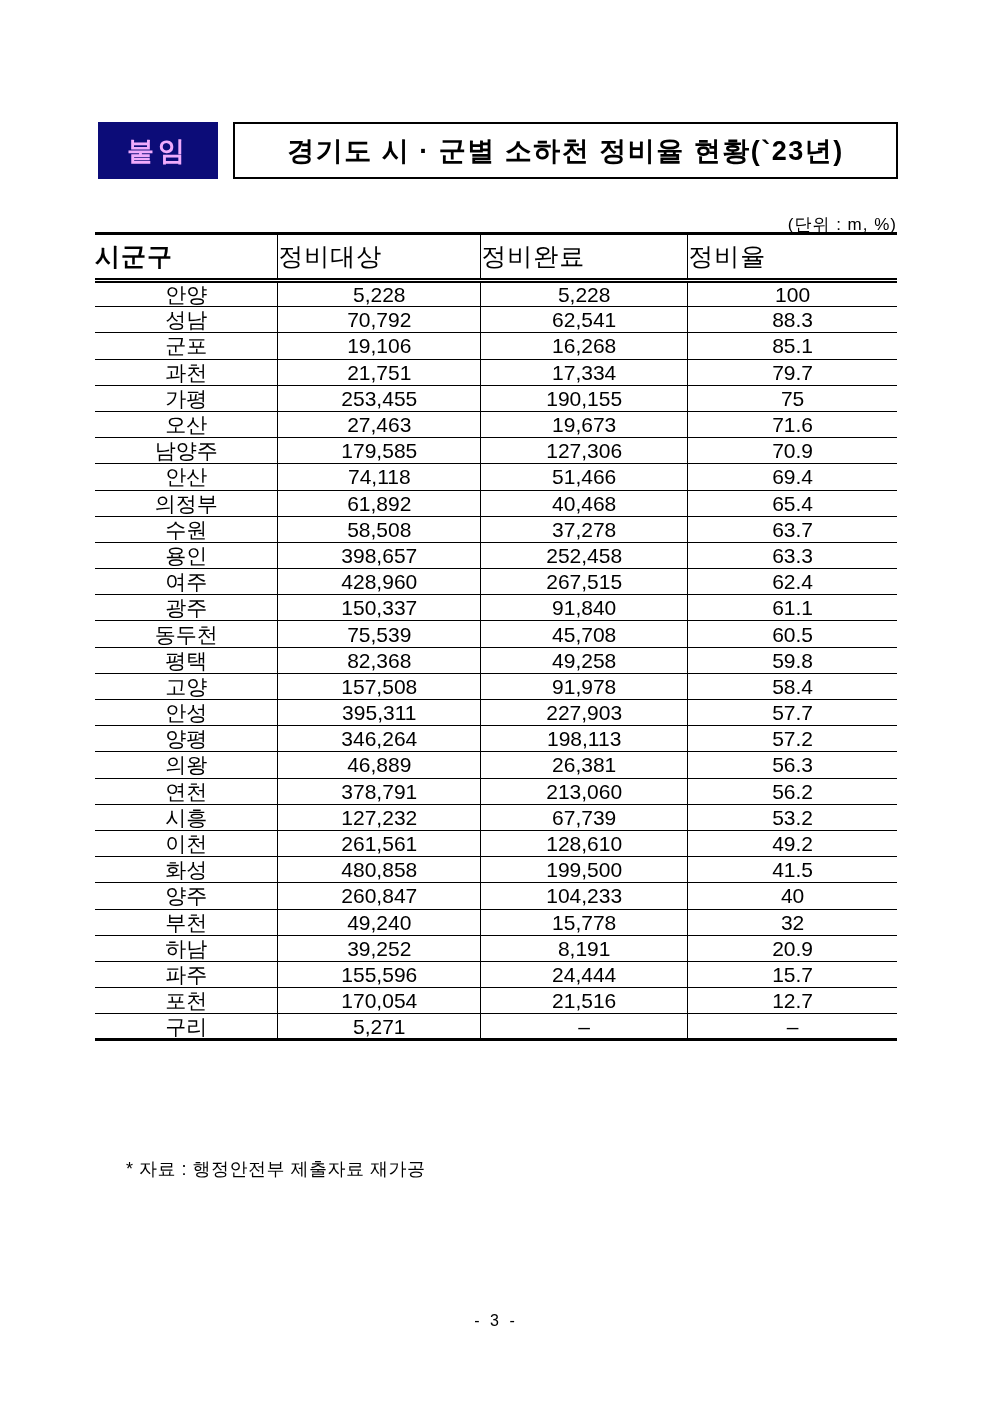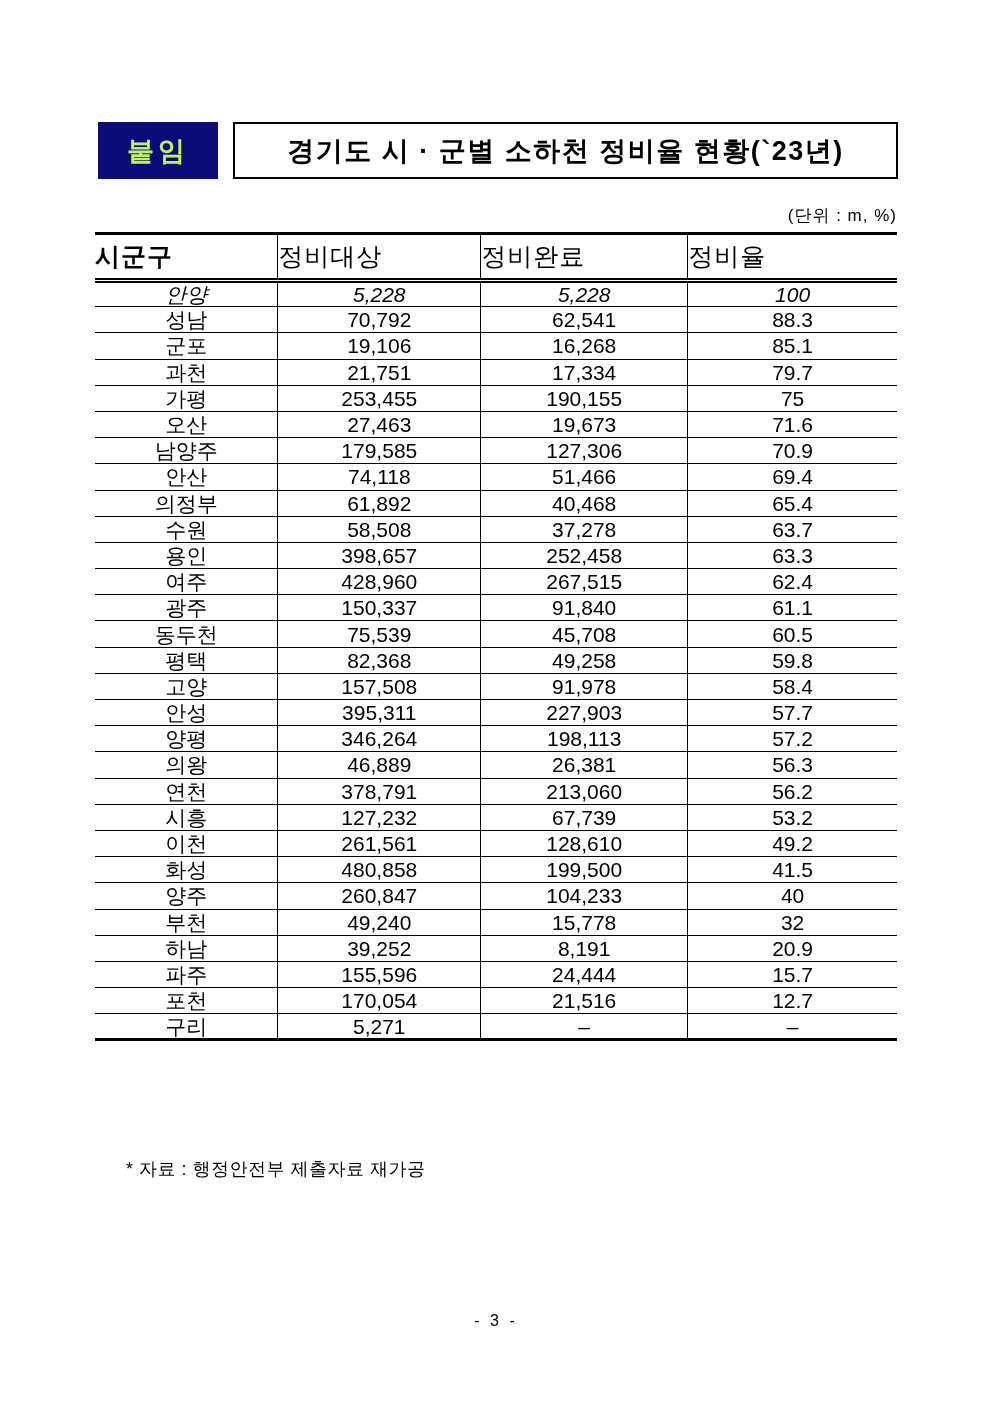--- a/index.html
+++ b/index.html
@@ -45,21 +45,21 @@
     justify-content: center;
     font-size: 27px;
     font-weight: bold;
     letter-spacing: 1.5px;
     white-space: nowrap;
     text-align: right;
   }
   .unit-note {
     position: absolute;
     right: 95px;
-    top: 204px;
+    top: 213px;
     font-size: 17px;
     letter-spacing: 1px;
   }
   .table-wrap {
     position: absolute;
     left: 95px;
     top: 232px;
     width: 802px;
   }
   table {
@@ -86,21 +86,21 @@
   th + th, td + td { border-left: 1.5px solid #000000; }
   tbody td {
     height: 26.2px;
     font-size: 21px;
     text-align: center;
     vertical-align: middle;
     border-top: 1.5px solid #000000;
     padding: 0;
     line-height: 1;
   }
-  tbody tr:first-child td { border-top: none; font-style: italic; }
+  tbody tr:first-child td { border-top: none; }
   .footnote {
     position: absolute;
     left: 126px;
     top: 1157px;
     font-size: 18px;
     letter-spacing: 0.5px;
   }
   .page-number {
     position: absolute;
     left: 0;
@@ -110,21 +110,21 @@
     font-size: 16px;
     letter-spacing: 3px;
   }
 </style>
 </head>
 <body>
 
 <div class="page">
 
   <div class="header-row">
-    <div class="badge" style="background-color: rgb(12, 12, 120); color: #bef264;">붙임</div>
+    <div class="badge" style="background-color: rgb(12, 12, 120); color: #f0abfc;">붙임</div>
     <div class="badge-gap"></div>
     <div class="title-box">경기도 시 · 군별 소하천 정비율 현황(`23년)</div>
   </div>
 
   <div class="unit-note">(단위 : m, %)</div>
 
   <div class="table-wrap">
     <table>
       <colgroup>
         <col class="c0">

